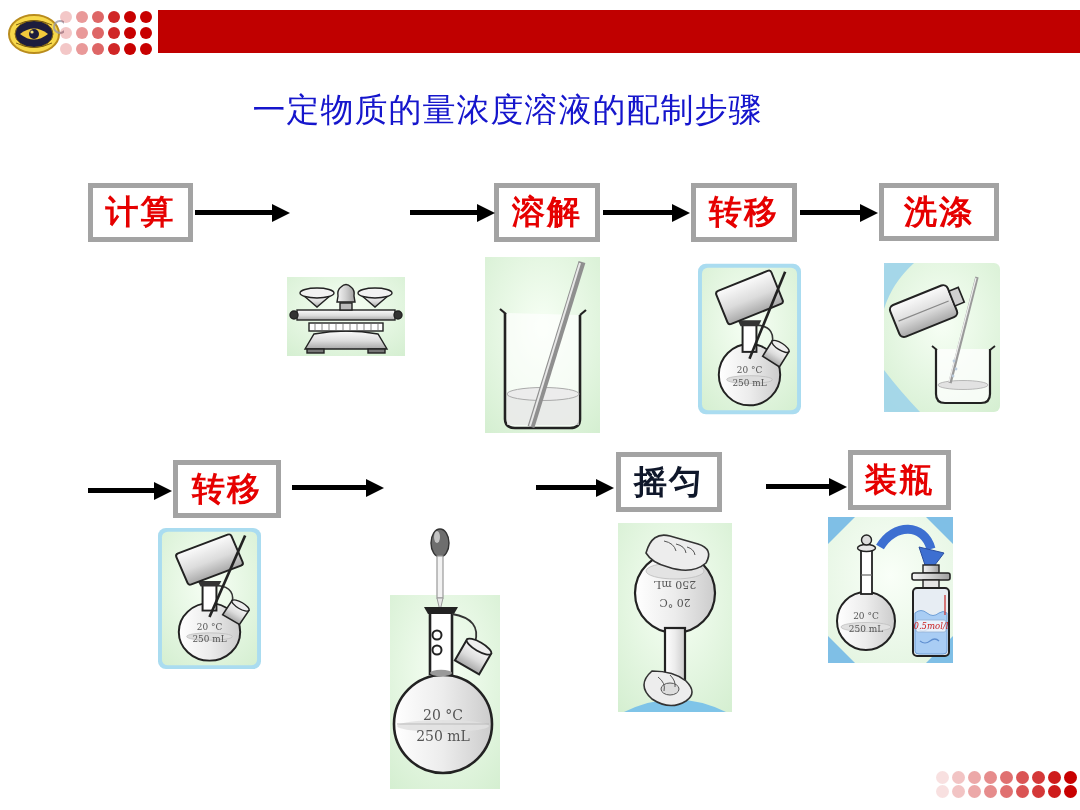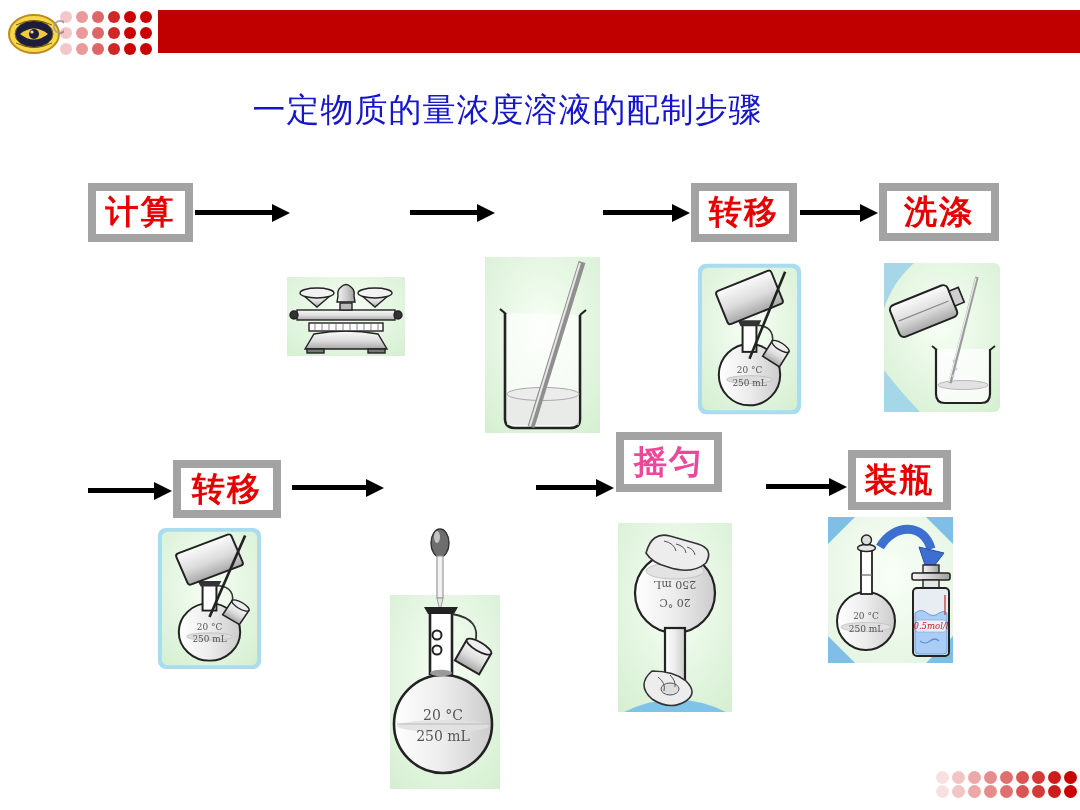--- a/index.html
+++ b/index.html
@@ -9,21 +9,21 @@
   .banner{position:absolute;left:158px;top:10px;width:922px;height:43px;background:#c00000;}
   .logo{position:absolute;left:8px;top:11px;}
   .dots{position:absolute;}
   .dots .dot{position:absolute;border-radius:50%;}
   .hdr-dots{left:60px;top:11px;width:96px;height:46px;}
   .ftr-dots{left:936px;top:771px;width:146px;height:30px;}
   
   .title{position:absolute;left:180px;top:88px;width:655px;text-align:center;
          font-size:33px;font-weight:normal;letter-spacing:1px;}
   
-  .step{position:absolute;box-sizing:border-box;border:8px solid #a3a3a3;background:#fff;
+  .step{position:absolute;box-sizing:border-box;border:5px solid #a3a3a3;background:#fff;
         display:flex;align-items:center;justify-content:center;
         font-size:33px;font-weight:bold;letter-spacing:2px;}
   
   .arrow{position:absolute;height:5px;background:#000;}
   .arrow::after{content:"";position:absolute;left:100%;top:50%;transform:translateY(-50%);
         border-left:18px solid #000;border-top:9px solid transparent;border-bottom:9px solid transparent;}
   .img{position:absolute;}
   .img svg{display:block;}
   text{font-family:"DejaVu Serif", serif;}
 </style>
@@ -84,30 +84,31 @@
       <div class="dot" style="left: 16px; top: 32px; width: 12px; height: 12px; background: rgb(200, 0, 0); opacity: 0.4;"></div>
       <div class="dot" style="left: 32px; top: 32px; width: 12px; height: 12px; background: rgb(200, 0, 0); opacity: 0.6;"></div>
       <div class="dot" style="left: 48px; top: 32px; width: 12px; height: 12px; background: rgb(200, 0, 0); opacity: 0.85;"></div>
       <div class="dot" style="left: 64px; top: 32px; width: 12px; height: 12px; background: rgb(200, 0, 0); opacity: 1;"></div>
       <div class="dot" style="left: 80px; top: 32px; width: 12px; height: 12px; background: rgb(200, 0, 0); opacity: 1;"></div>
     </div>
 
   <div class="title" style="color:#1515cc">一定物质的量浓度溶液的配制步骤</div>
 
   <div class="step" style="left:88px;top:183px;width:105px;height:59px;color:#e60000">计算</div>
+  <div class="step" style="left:494px;top:183px;width:106px;height:59px;color:#e60000">溶解</div>
   <div class="step" style="left:691px;top:183px;width:106px;height:59px;color:#e60000">转移</div>
   <div class="step" style="left:879px;top:183px;width:120px;height:58px;color:#e60000">洗涤</div>
 
   <div class="arrow" style="left:195px;top:210px;width:77px"></div>
   <div class="arrow" style="left:410px;top:210px;width:67px"></div>
   <div class="arrow" style="left:603px;top:210px;width:69px"></div>
   <div class="arrow" style="left:800px;top:210px;width:60px"></div>
 
   <div class="step" style="left:173px;top:460px;width:108px;height:58px;color:#e60000">转移</div>
-  <div class="step" style="left:616px;top:432px;width:106px;height:60px;color:#ec4899">摇匀</div>
+  <div class="step" style="left:616px;top:452px;width:106px;height:60px;color:#0f172a">摇匀</div>
   <div class="step" style="left:848px;top:450px;width:103px;height:60px;color:#e60000">装瓶</div>
 
   <div class="arrow" style="left:88px;top:488px;width:66px"></div>
   <div class="arrow" style="left:292px;top:485px;width:74px"></div>
   <div class="arrow" style="left:536px;top:485px;width:60px"></div>
   <div class="arrow" style="left:766px;top:484px;width:63px"></div>
 
   <div class="img" style="left:287px;top:277px">
     <svg width="118" height="79" viewBox="0 0 118 79">
       <rect x="0" y="0" width="118" height="79" fill="url(#gGreen)"></rect>

